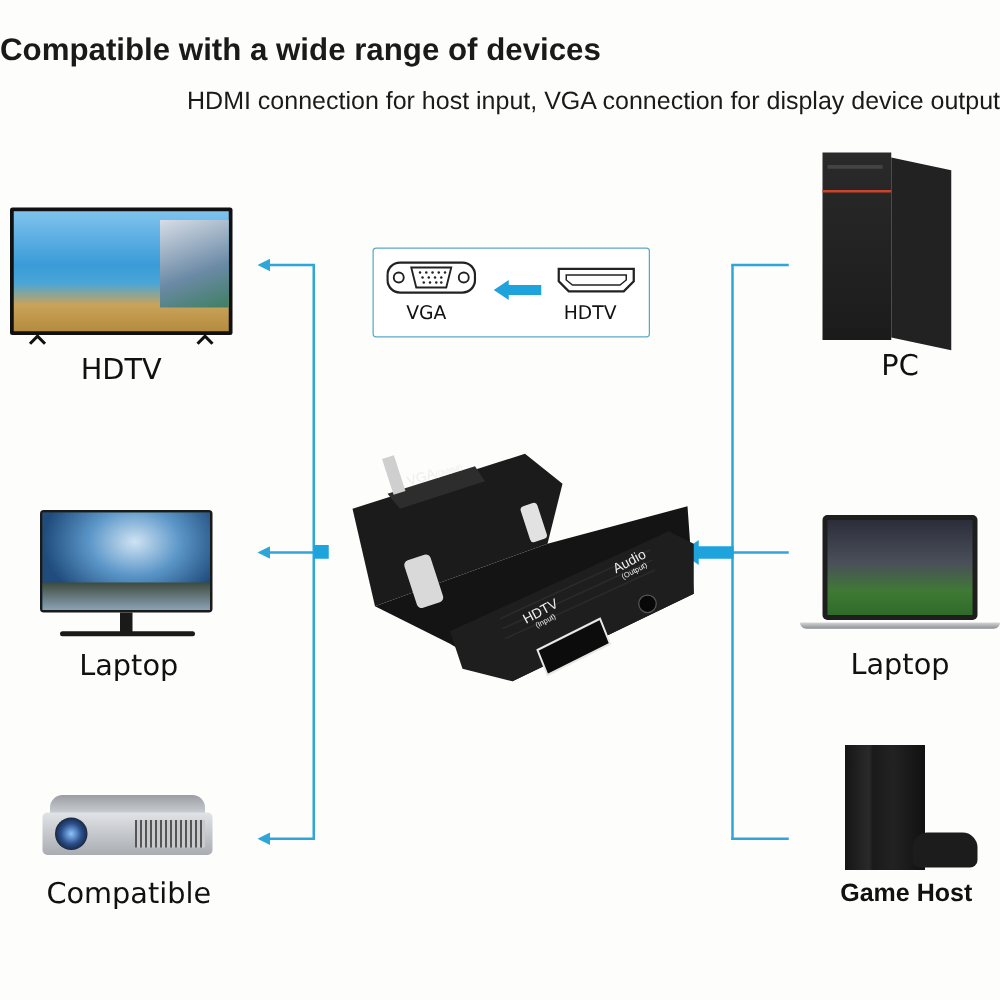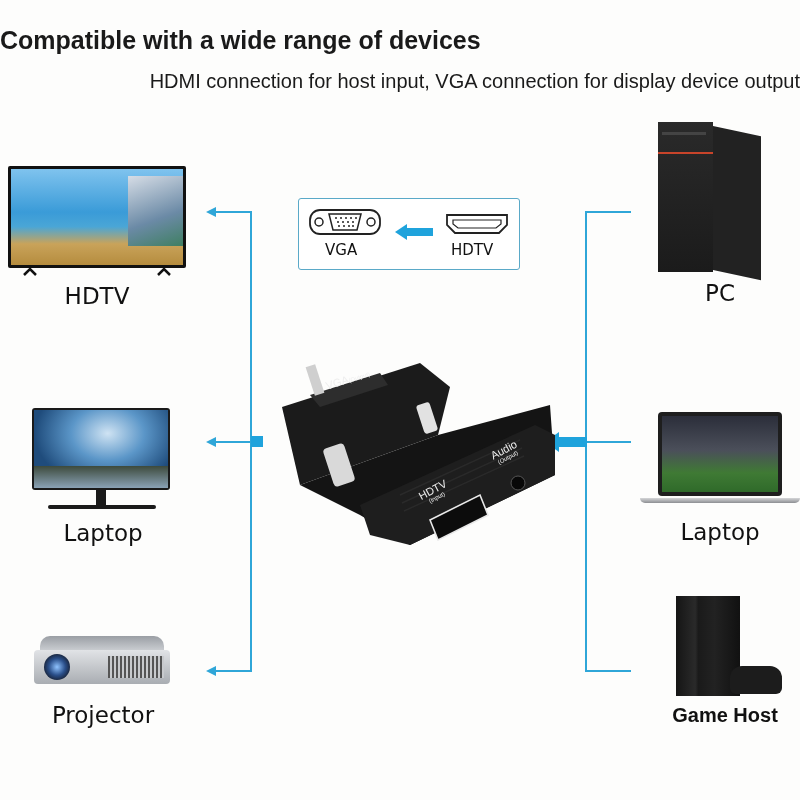--- a/index.html
+++ b/index.html
@@ -94,21 +94,21 @@
   <div class="abs" style="left:16px;top:97px;width:108px;height:4px;background:#1a1a1a;border-radius:2px"></div>
 </div>
 <div class="abs label" style="left:14px;top:520px;width:178px">Laptop</div>
 
 <div class="abs" style="left:34px;top:636px;width:136px;height:56px">
   <div class="abs" style="left:6px;top:0;width:124px;height:16px;background:linear-gradient(180deg,#9a9ea4,#cfd2d6);border-radius:10px 10px 0 0"></div>
   <div class="abs" style="left:0;top:14px;width:136px;height:34px;background:linear-gradient(180deg,#e1e3e6,#a9adb2);border-radius:4px"></div>
   <div class="abs" style="left:10px;top:18px;width:26px;height:26px;border-radius:50%;background:radial-gradient(circle,#8fc3ff 0%,#2a4f8a 45%,#151b2a 80%)"></div>
   <div class="abs" style="left:74px;top:20px;width:56px;height:22px;background:repeating-linear-gradient(90deg,#555 0 2px,#c8cacd 2px 4px)"></div>
 </div>
-<div class="abs label" style="left:14px;top:702px;width:178px">Projector</div>
+<div class="abs label" style="left:14px;top:702px;width:178px">Compatible</div>
 
 <div class="abs" style="left:658px;top:122px;width:110px;height:152px">
   <div class="abs" style="left:0;top:0;width:55px;height:150px;background:linear-gradient(180deg,#2a2a2a,#1b1b1b)"></div>
   <div class="abs" style="left:55px;top:4px;width:48px;height:144px;background:#222;transform:skewY(12deg);transform-origin:left top"></div>
   <div class="abs" style="left:4px;top:10px;width:44px;height:3px;background:#444"></div>
   <div class="abs" style="left:0;top:30px;width:55px;height:2px;background:#c8442a"></div>
 </div>
 <div class="abs label" style="left:640px;top:280px;width:160px">PC</div>
 
 <div class="abs" style="left:640px;top:412px;width:160px;height:102px">

